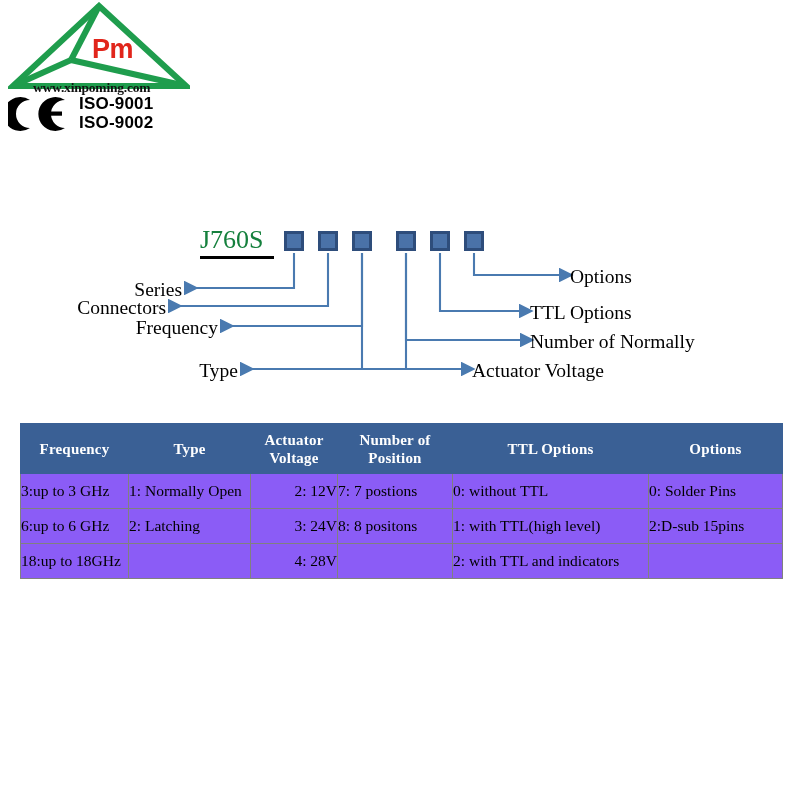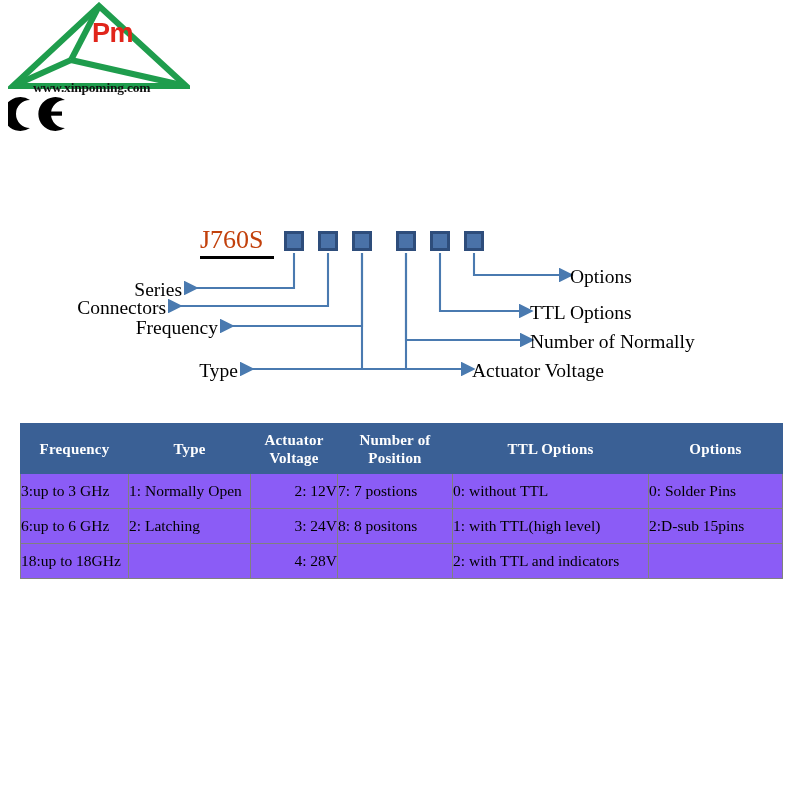--- a/index.html
+++ b/index.html
@@ -28,21 +28,21 @@
   #logo-mark {
     position: absolute;
     left: 8px;
     top: 2px;
     width: 182px;
     height: 92px;
   }
   #logo-pm {
     position: absolute;
     left: 92px;
-    top: 20px;
+    top: 36px;
     font-family: "Liberation Sans", sans-serif;
     font-weight: bold;
     font-size: 27px;
     color: #e1251b;
     letter-spacing: -0.5px;
     line-height: 1;
   }
   #logo-url {
     position: absolute;
     left: 33px;
@@ -81,21 +81,21 @@
     width: 800px;
     height: 200px;
   }
   #pn-code {
     position: absolute;
     left: 200px;
     top: 22px;
     font-family: "Liberation Serif", serif;
     font-size: 26px;
     line-height: 1;
-    color: #c2410c;
+    color: #15803d;
     white-space: nowrap;
   }
   #pn-code-underline {
     position: absolute;
     left: 200px;
     top: 51px;
     width: 74px;
     height: 3px;
     background: #000000;
   }
@@ -172,20 +172,24 @@
   <div id="logo-pm">Pm</div>
 
   <div id="logo-url">www.xinpoming.com</div>
 
   <svg id="ce-mark" viewBox="0 0 62 36" xmlns="http://www.w3.org/2000/svg">
     <path d="M22,4 A14,14 0 1,0 22,32 A17,17 0 1,1 22,4 Z" fill="#000000"></path>
     <path d="M57,4 A14,14 0 1,0 57,32 A17,17 0 1,1 57,4 Z" fill="#000000"></path>
     <rect x="40" y="15.5" width="14" height="4.2" fill="#000000"></rect>
   </svg>
 
+  <div id="iso-lines">
+    <div>ISO-9001</div>
+    <div>ISO-9002</div>
+  </div>
 </div>
 
 <div id="pn-diagram">
 
   <div id="pn-code">J760S</div>
   <div id="pn-code-underline"></div>
 
   <div class="pn-box" style="left:284px;"></div>
   <div class="pn-box" style="left:318px;"></div>
   <div class="pn-box" style="left:352px;"></div>

